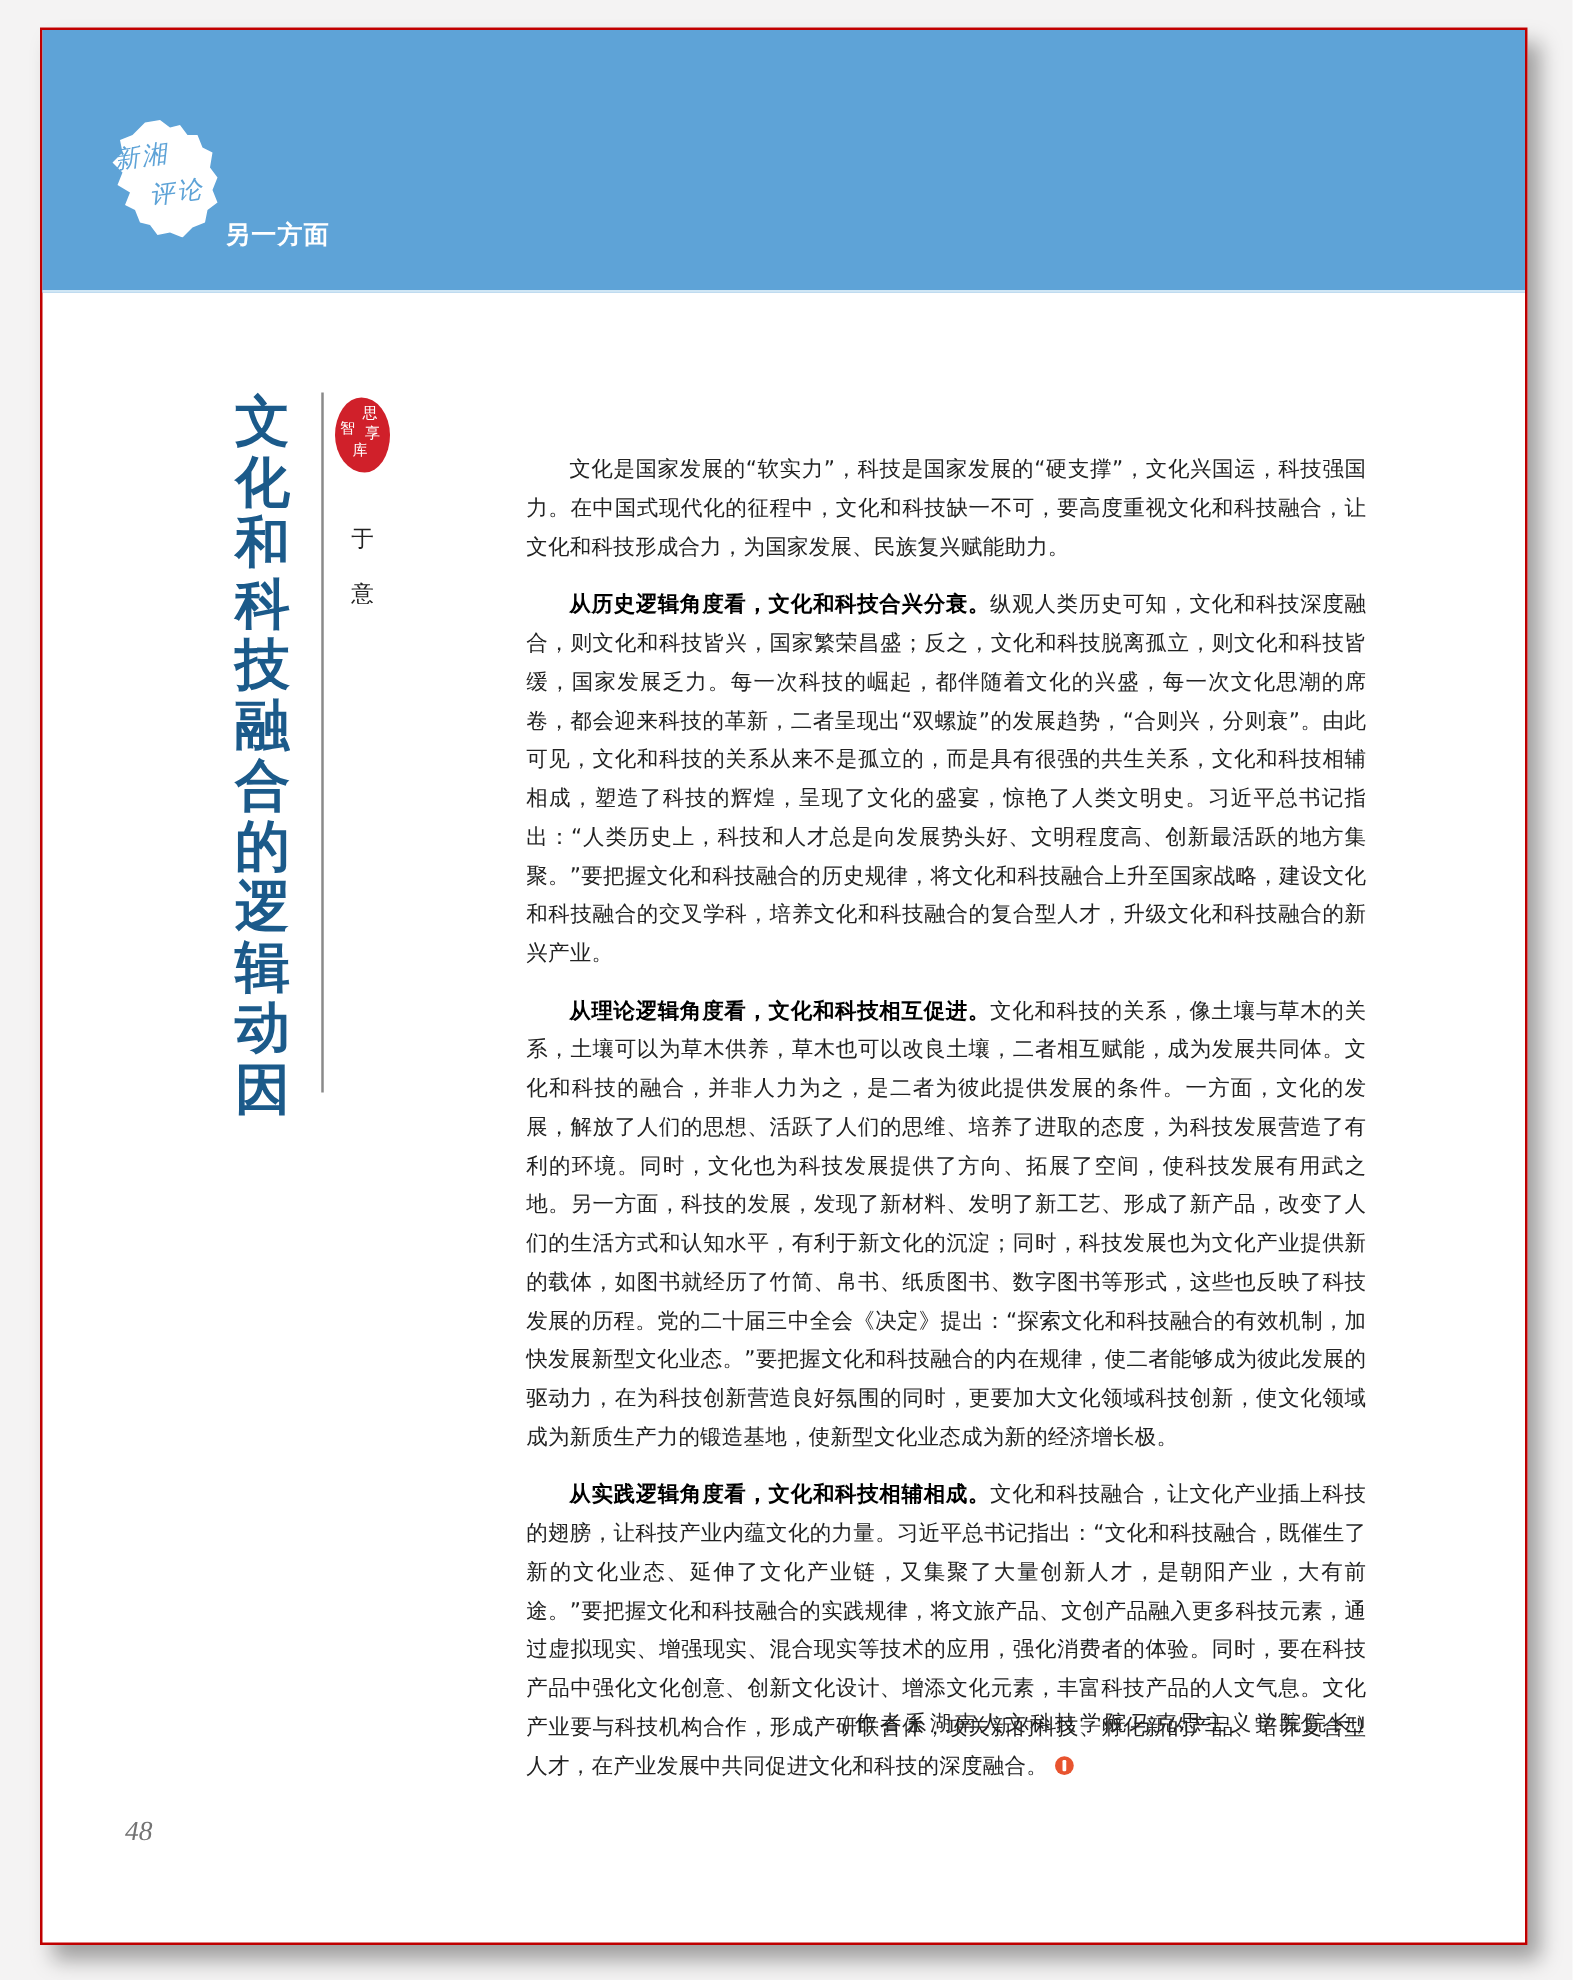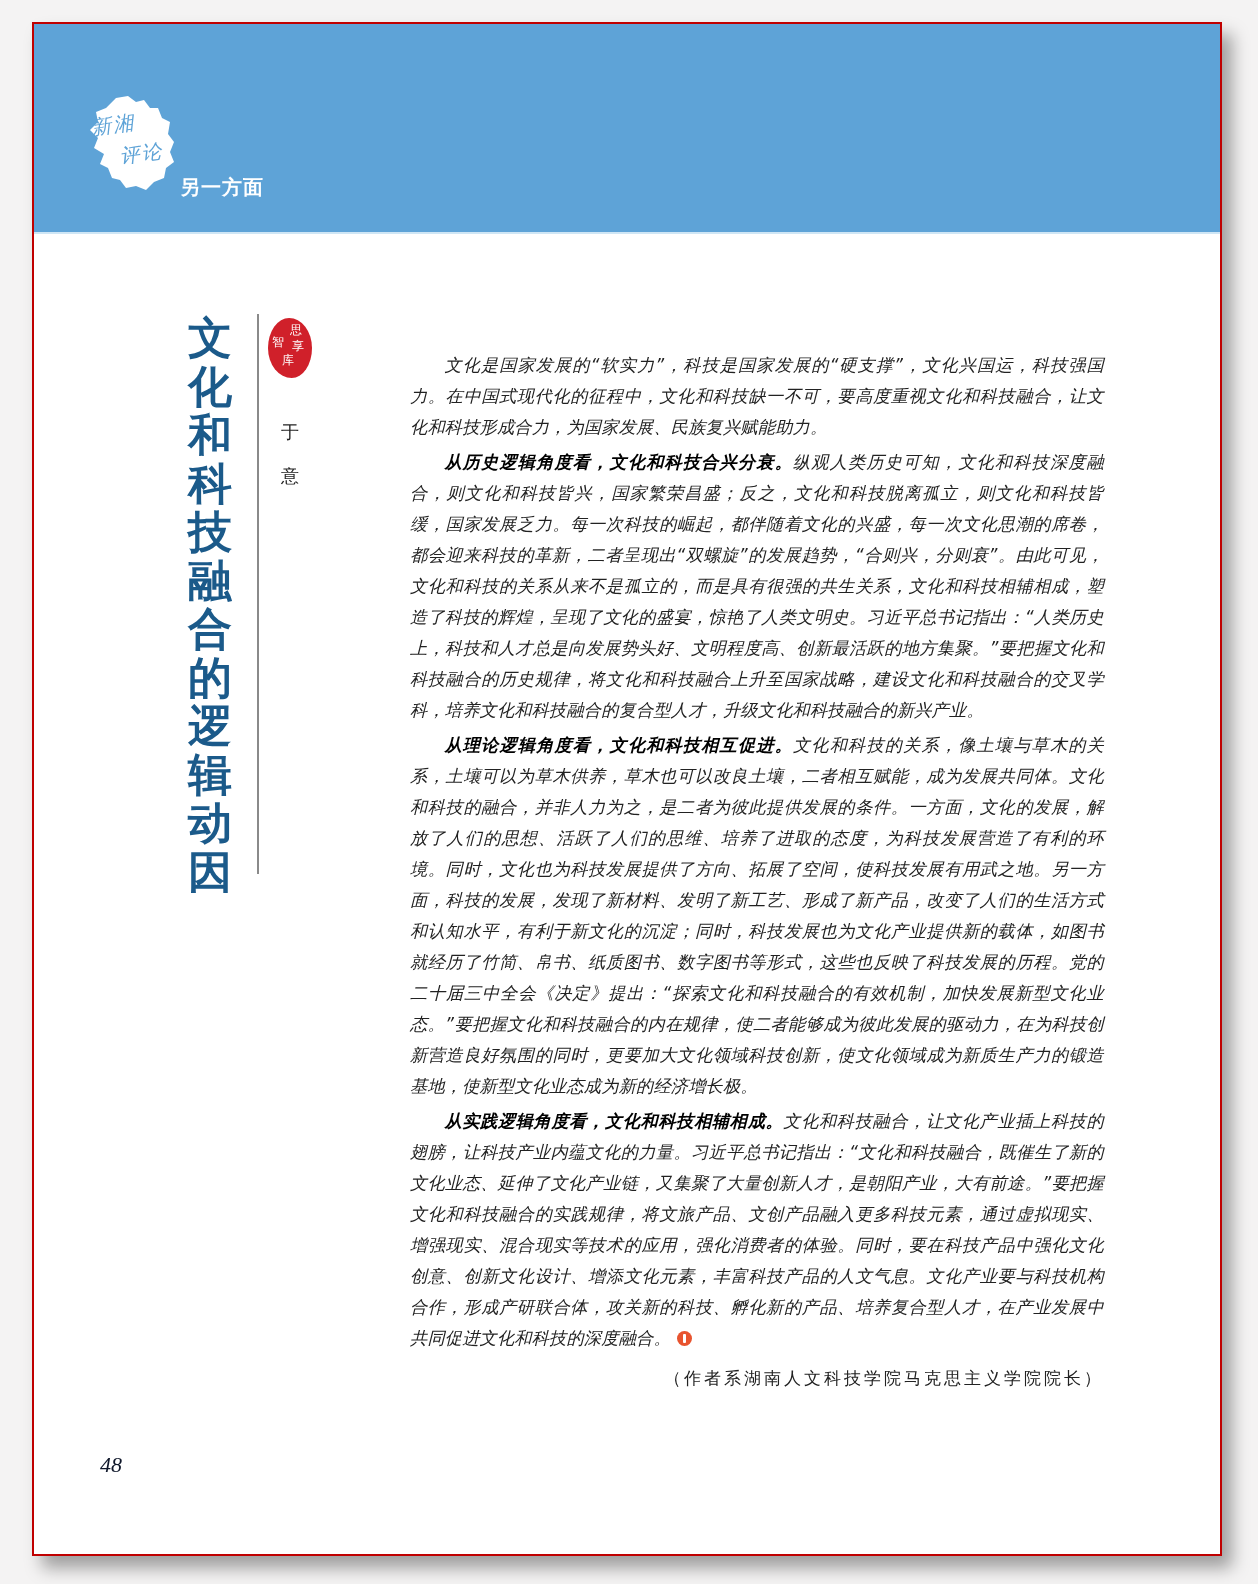--- a/index.html
+++ b/index.html
@@ -132,23 +132,22 @@
       top: 322px;
       width: 702px;
       font-family: "DejaVu Sans", sans-serif;
       font-size: 17.2px;
       line-height: 31px;
       color: #222222;
       text-align: justify;
       letter-spacing: 0.2px;
     }
     .body-text p {
-      margin: 4px;
+      margin: 15px;
       text-indent: 2em;
-      font-style: italic;
     }
     .body-text b {
       font-weight: bold;
       color: #000000;
     }
     .end-mark {
       display: inline-block;
       width: 15px;
       height: 15px;
       border-radius: 50%;
@@ -177,21 +176,21 @@
       letter-spacing: 3px;
       text-align: right;
     }
     .page-number {
       position: absolute;
       left: 66px;
       top: 1428px;
       font-family: "Liberation Serif", serif;
       font-style: italic;
       font-size: 22px;
-      color: #0f172a;
+      color: #737373;
     }
   </style>
 </head>
 <body>
 
 <div class="page">
 
   <div class="header-band">
     <div class="logo-map">
       <svg viewBox="0 0 92 96" xmlns="http://www.w3.org/2000/svg">

